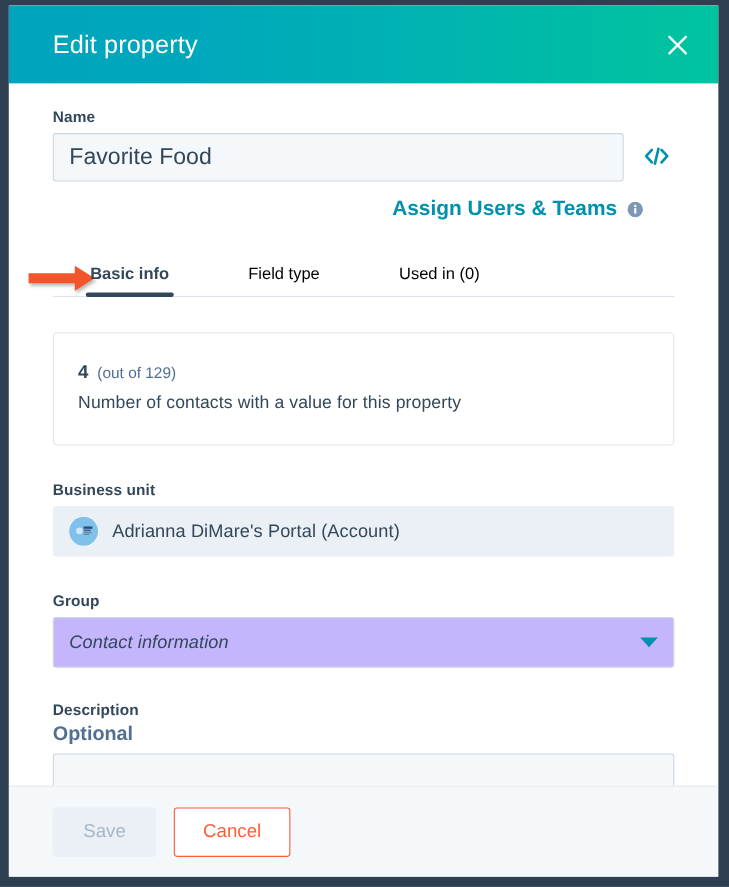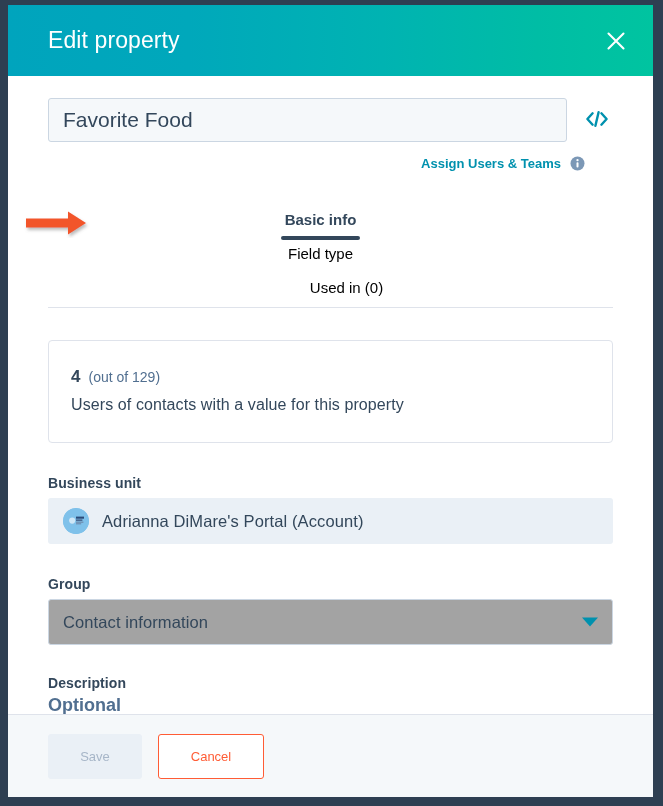--- a/index.html
+++ b/index.html
@@ -115,43 +115,42 @@
   #assign-row {
     display: flex;
     align-items: center;
     justify-content: flex-end;
     gap: 9px;
     margin-top: 14px;
     padding-right: 28px;
   }
   #assign-link {
     color: #0091ae;
-    font-size: 13px;
+    font-size: 19px;
     font-weight: 700;
     text-decoration: none;
     cursor: pointer;
   }
   .info-icon {
     width: 15px; height: 15px;
     flex: 0 0 auto;
     display: block;
   }
 
   
   #tabs-wrap {
     position: relative;
     margin-top: 34px;
   }
   #tabs {
     display: flex;
-    align-items: center;
-    gap: 0;
+    align-items: flex-start;
+    gap: 16px;
     border-bottom: 1px solid #dfe3eb;
     padding-left: 32px;
-    flex-direction: column;
   }
   .tab {
     font-size: 15px;
     color: #000000;
     padding: 6px 2px 11px 2px;
     margin-right: 52px;
     cursor: pointer;
     position: relative;
     background: none; border: none;
     font-family: "Liberation Sans", sans-serif;
@@ -236,27 +235,28 @@
     font-size: 16.5px;
     color: #33475b;
     letter-spacing: .1px;
   }
 
   
   #group-block { margin-top: 32px; }
   #group-select {
     position: relative;
     height: 46px;
-    background: #a3a3a3;
+    background: #c4b5fd;
     border: 1px solid #cbd6e2;
     border-radius: 3px;
     display: flex;
     align-items: center;
     padding: 0 40px 0 14px;
     cursor: pointer;
+    font-style: italic;
   }
   #group-value {
     font-size: 16.5px;
     color: #33475b;
     letter-spacing: .1px;
   }
   #group-caret {
     position: absolute;
     right: 14px;
     top: 50%;
@@ -292,21 +292,21 @@
     display: flex;
     align-items: center;
     padding: 0 40px;
     gap: 16px;
   }
   .btn {
     height: 45px;
     min-width: 94px;
     border-radius: 3px;
     font-family: "Liberation Sans", sans-serif;
-    font-size: 13px;
+    font-size: 17px;
     padding: 0 22px;
     cursor: pointer;
   }
   #save-button {
     background: #eaf0f6;
     color: #a7b6c8;
     border: 1px solid #eaf0f6;
     cursor: default;
   }
   #cancel-button {
@@ -329,20 +329,21 @@
           <svg width="24" height="24" viewBox="0 0 24 24">
             <path d="M4.5 4.5 L19.5 19.5 M19.5 4.5 L4.5 19.5" stroke="#ffffff" stroke-width="2.1" stroke-linecap="round" fill="none"></path>
           </svg>
         </span>
       </button>
     </div>
 
     <div id="modal-body">
 
       <div id="name-block">
+        <div class="field-label">Name</div>
         <div id="name-row">
           <input class="text-input" id="name-input" type="text" value="Favorite Food" style="">
           <button id="code-icon-btn" aria-label="Internal name">
             <span>
               <svg width="26" height="20" viewBox="0 0 26 20">
                 <path d="M8.6 4.3 L3.4 10 L8.6 15.7" stroke="#0091ae" stroke-width="2.4" fill="none" stroke-linecap="round" stroke-linejoin="round"></path>
                 <path d="M17.4 4.3 L22.6 10 L17.4 15.7" stroke="#0091ae" stroke-width="2.4" fill="none" stroke-linecap="round" stroke-linejoin="round"></path>
                 <path d="M14.6 3.2 L11.4 16.8" stroke="#0091ae" stroke-width="2.4" fill="none" stroke-linecap="round"></path>
               </svg>
             </span>
@@ -378,21 +379,21 @@
           <button class="tab">Field type</button>
           <button class="tab">Used in (0)</button>
         </div>
       </div>
 
       <div id="stat-card">
         <div id="stat-top">
           <span id="stat-count">4</span>
           <span id="stat-total">(out of 129)</span>
         </div>
-        <div id="stat-desc">Users of contacts with a value for this property</div>
+        <div id="stat-desc">Number of contacts with a value for this property</div>
       </div>
 
       <div id="business-unit-block">
         <div class="field-label">Business unit</div>
         <div id="business-unit-pill">
           <span id="bu-avatar">
             <svg width="26" height="26" viewBox="0 0 26 26">
               <circle cx="13" cy="13" r="13" fill="#7fc1ea"></circle>
               <circle cx="9.2" cy="12.6" r="3.1" fill="#e9f3fb" opacity="0.75"></circle>
               <rect x="13" y="8.6" width="8" height="2.1" fill="#2b4a78"></rect>

